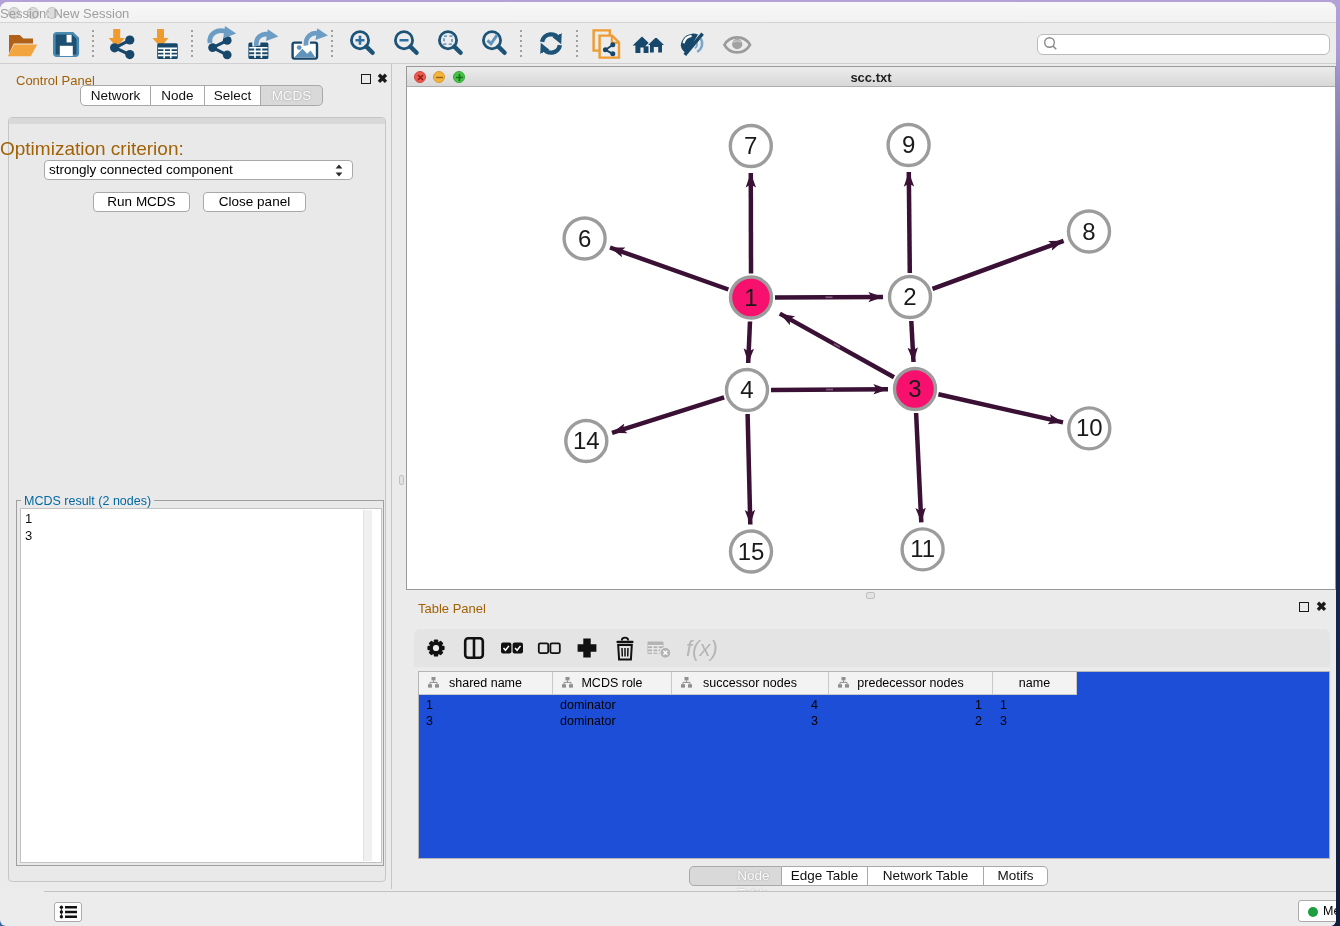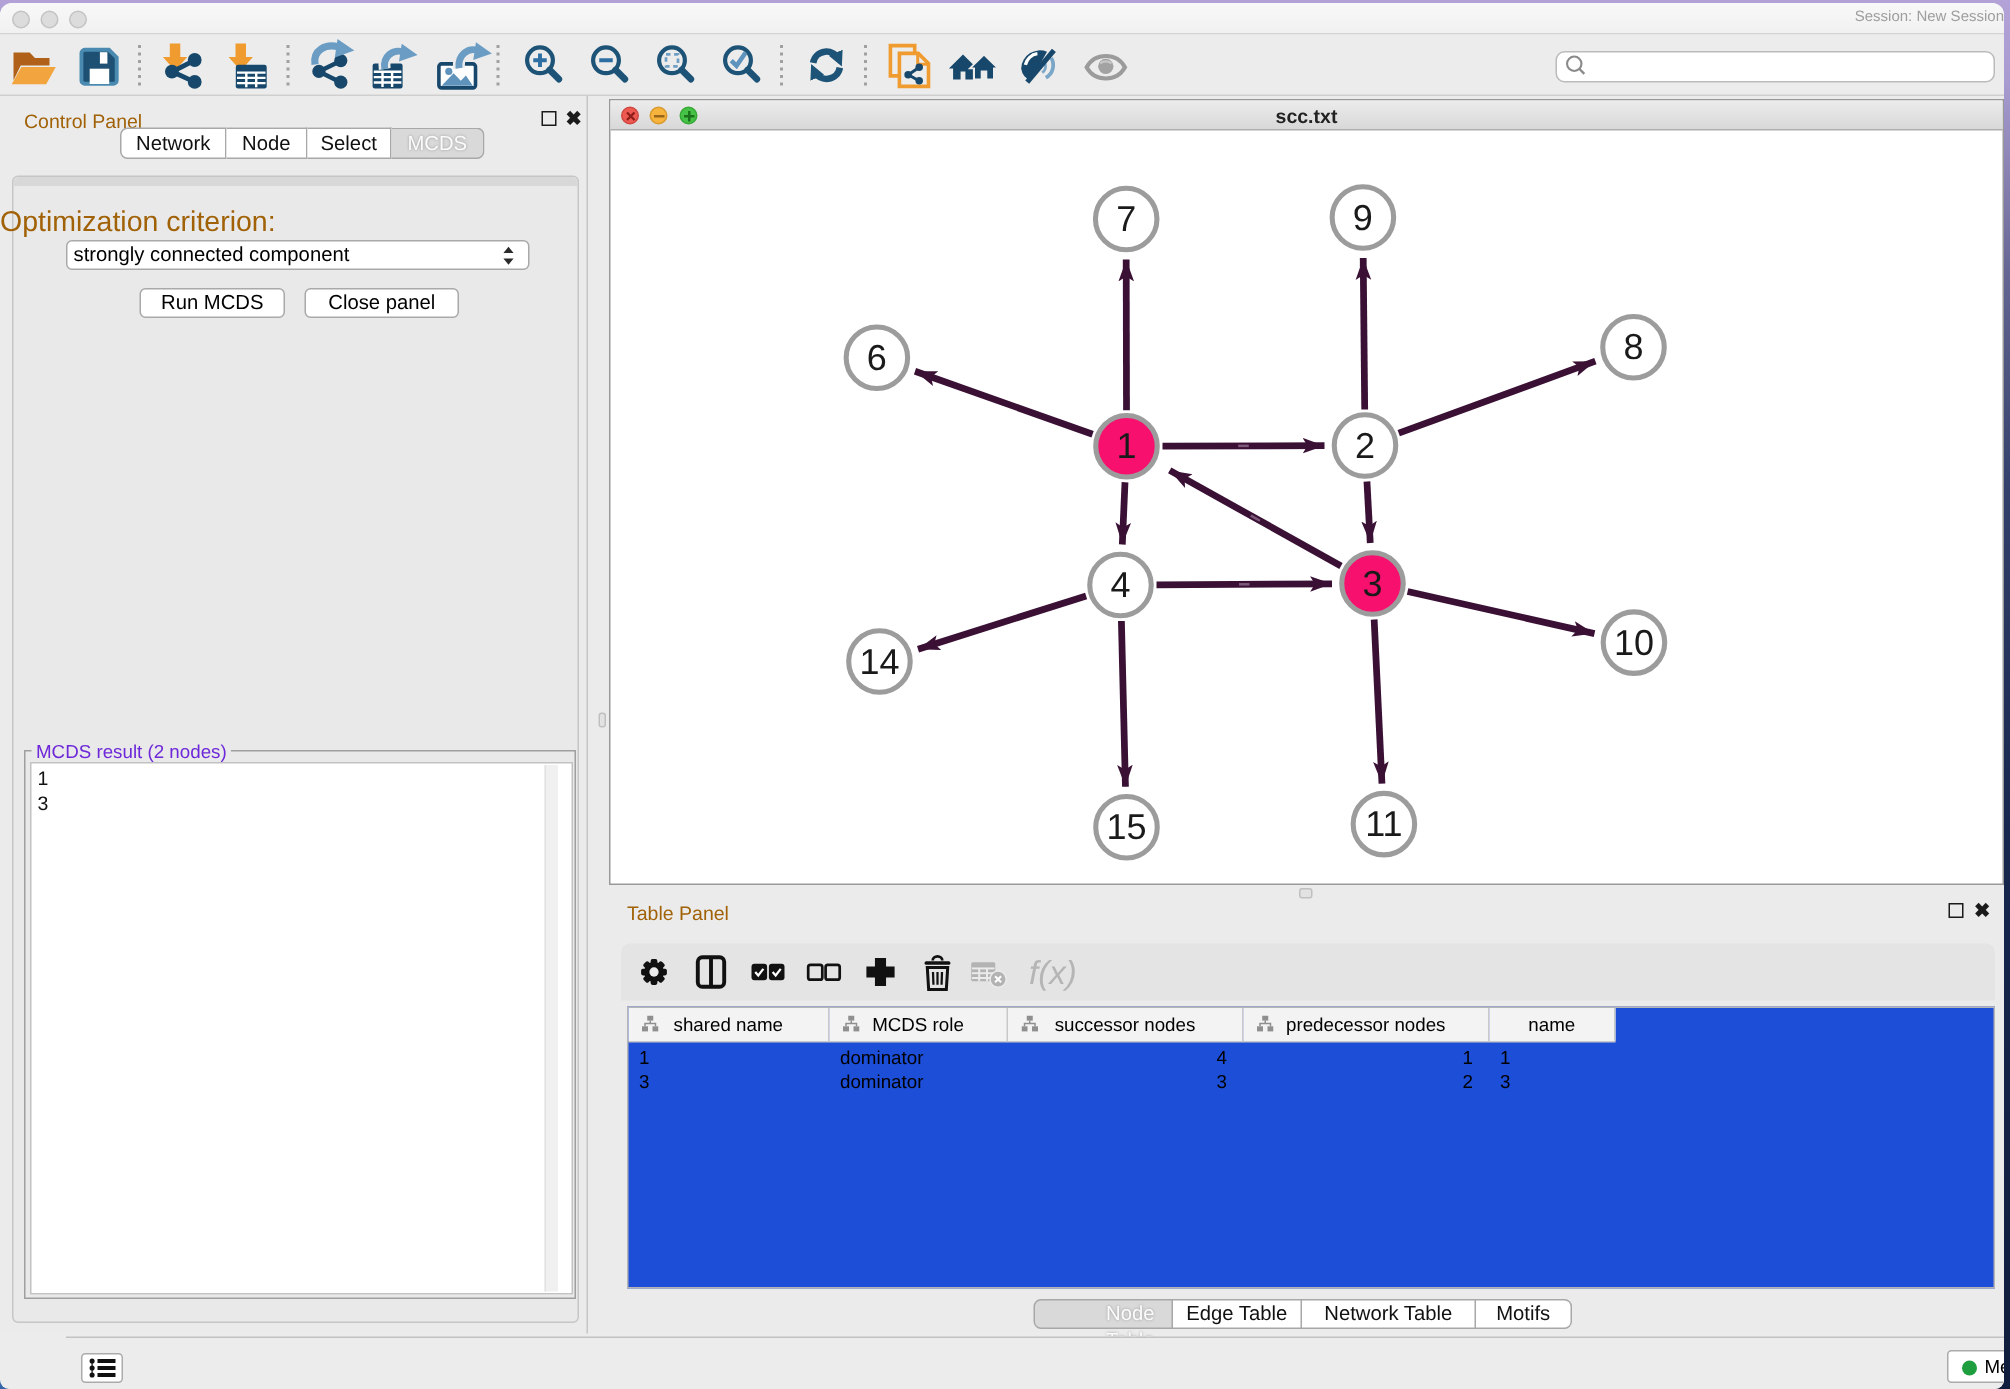--- a/index.html
+++ b/index.html
@@ -2,21 +2,21 @@
 <html><head>
 <meta charset="utf-8">
 <style>
 * { margin:0; padding:0; box-sizing:border-box; }
 html,body { width:1340px; height:926px; overflow:hidden; }
 body { font-family:"Liberation Sans", sans-serif; background:linear-gradient(180deg,#b3a2d7 0%,#a89bcf 6%,#646592 20%,#33406b 35%,#17264e 60%,#101d3c 100%); }
 #screen { position:relative; width:1340px; height:926px; }
 #win { position:absolute; left:0; top:2px; width:1336px; height:924px; background:#ececec; border-radius:8px 8px 6px 6px; overflow:hidden; }
 #titlebar { position:absolute; left:0; top:0; width:1336px; height:21px; background:linear-gradient(#f8f8f8,#f1f1f1); border-bottom:1px solid #d4d4d4; }
 .tl { position:absolute; top:5px; width:12px; height:12px; border-radius:50%; background:#dcdcdc; border:1px solid #c3c3c3; }
-#wtitle { position:absolute; top:4px; left:0; width:100%; text-align:right; font-size:10px; color:#9e9e9e; }
+#wtitle { position:absolute; top:4px; left:0; width:100%; text-align:left; font-size:13px; color:#9e9e9e; }
 #toolbar { position:absolute; left:0; top:21px; width:1336px; height:41px; background:#ececec; border-bottom:1px solid #cfcfcf; }
 #searchbox { position:absolute; left:1037px; top:11px; width:293px; height:21px; background:#fff; border:1px solid #bbb; border-radius:6px; }
 #main { position:absolute; left:0; top:62px; width:1336px; height:825px; background:#ebebeb; }
 #cpanel { position:absolute; left:0; top:62px; width:392px; height:825px; border-right:1px solid #c6c6c6; }
 .paneltitle { position:absolute; font-size:13px; color:#a16207; }
 .floaticon { position:absolute; width:10px; height:10px; border:1.5px solid #1a1a1a; }
 .closeicon { position:absolute; font-size:13px; font-weight:bold; color:#1a1a1a; line-height:1; }
 #cp-content { position:absolute; left:8px; top:53px; width:378px; height:765px; background:#e9e9e9; border:1px solid #c6c6c6; border-radius:4px; }
 #cp-band { position:absolute; left:9px; top:54px; width:376px; height:6px; background:#d8d8d8; border-radius:4px 4px 0 0; }
 .tab { position:absolute; top:21px; height:21px; background:#fff; border:1px solid #a8a8a8; font-size:13.5px; color:#111; text-align:center; line-height:19px; }
@@ -182,21 +182,21 @@
     <div class="tab tabsel" style="left:261px; width:62px; border-left:none; border-radius:0 5px 5px 0;">MCDS</div>
     <div class="paneltitle" style="left:0; top:74px; width:392px; font-size:19px;">Optimization criterion:</div>
     <div class="btn" style="left:44px; top:96px; width:309px; height:20px; text-align:left; padding-left:4px;">strongly connected component
       <svg width="10" height="13" style="right:8px; top:3px;" viewBox="0 0 10 13">
             <path d="M5,0.5 L8.4,4.6 H1.6 Z M5,12.5 L8.4,8.4 H1.6 Z" fill="#2b2b2b"></path>
           </svg>
     </div>
     <div class="btn" style="left:93px; top:128px; width:97px; height:20px;">Run MCDS</div>
     <div class="btn" style="left:203px; top:128px; width:103px; height:20px;">Close panel</div>
     <div style="position:absolute; left:16px; top:436px; width:368px; height:366px; border:1px solid #9f9f9f;">
-      <div style="position:absolute; left:4px; top:-7px; font-size:12.5px; color:#6d28d9; background:#e9e9e9; padding:0 3px;">MCDS result (2 nodes)</div>
+      <div style="position:absolute; left:4px; top:-7px; font-size:12.5px; color:#0369a1; background:#e9e9e9; padding:0 3px;">MCDS result (2 nodes)</div>
       <div style="position:absolute; left:3px; top:7px; width:362px; height:355px; background:#fff; border:1px solid #c2c2c2;">
         <div style="position:absolute; left:4px; top:2px; font-size:13px; line-height:16.5px; color:#111;">1<br>3</div>
         <div style="position:absolute; right:9px; top:1px; width:9px; height:351px; background:#f0f0f0; border-left:1px solid #e2e2e2;"></div>
       </div>
     </div>
   </div>
   <div id="nwin">
     <div id="ntitle">
       <div class="mtl" style="left:6.5px; background:#ee5951; border:0.5px solid #ce4840;">
             <svg width="11" height="11" viewBox="0.5 0.5 11 11" style="left:0;top:0;">

